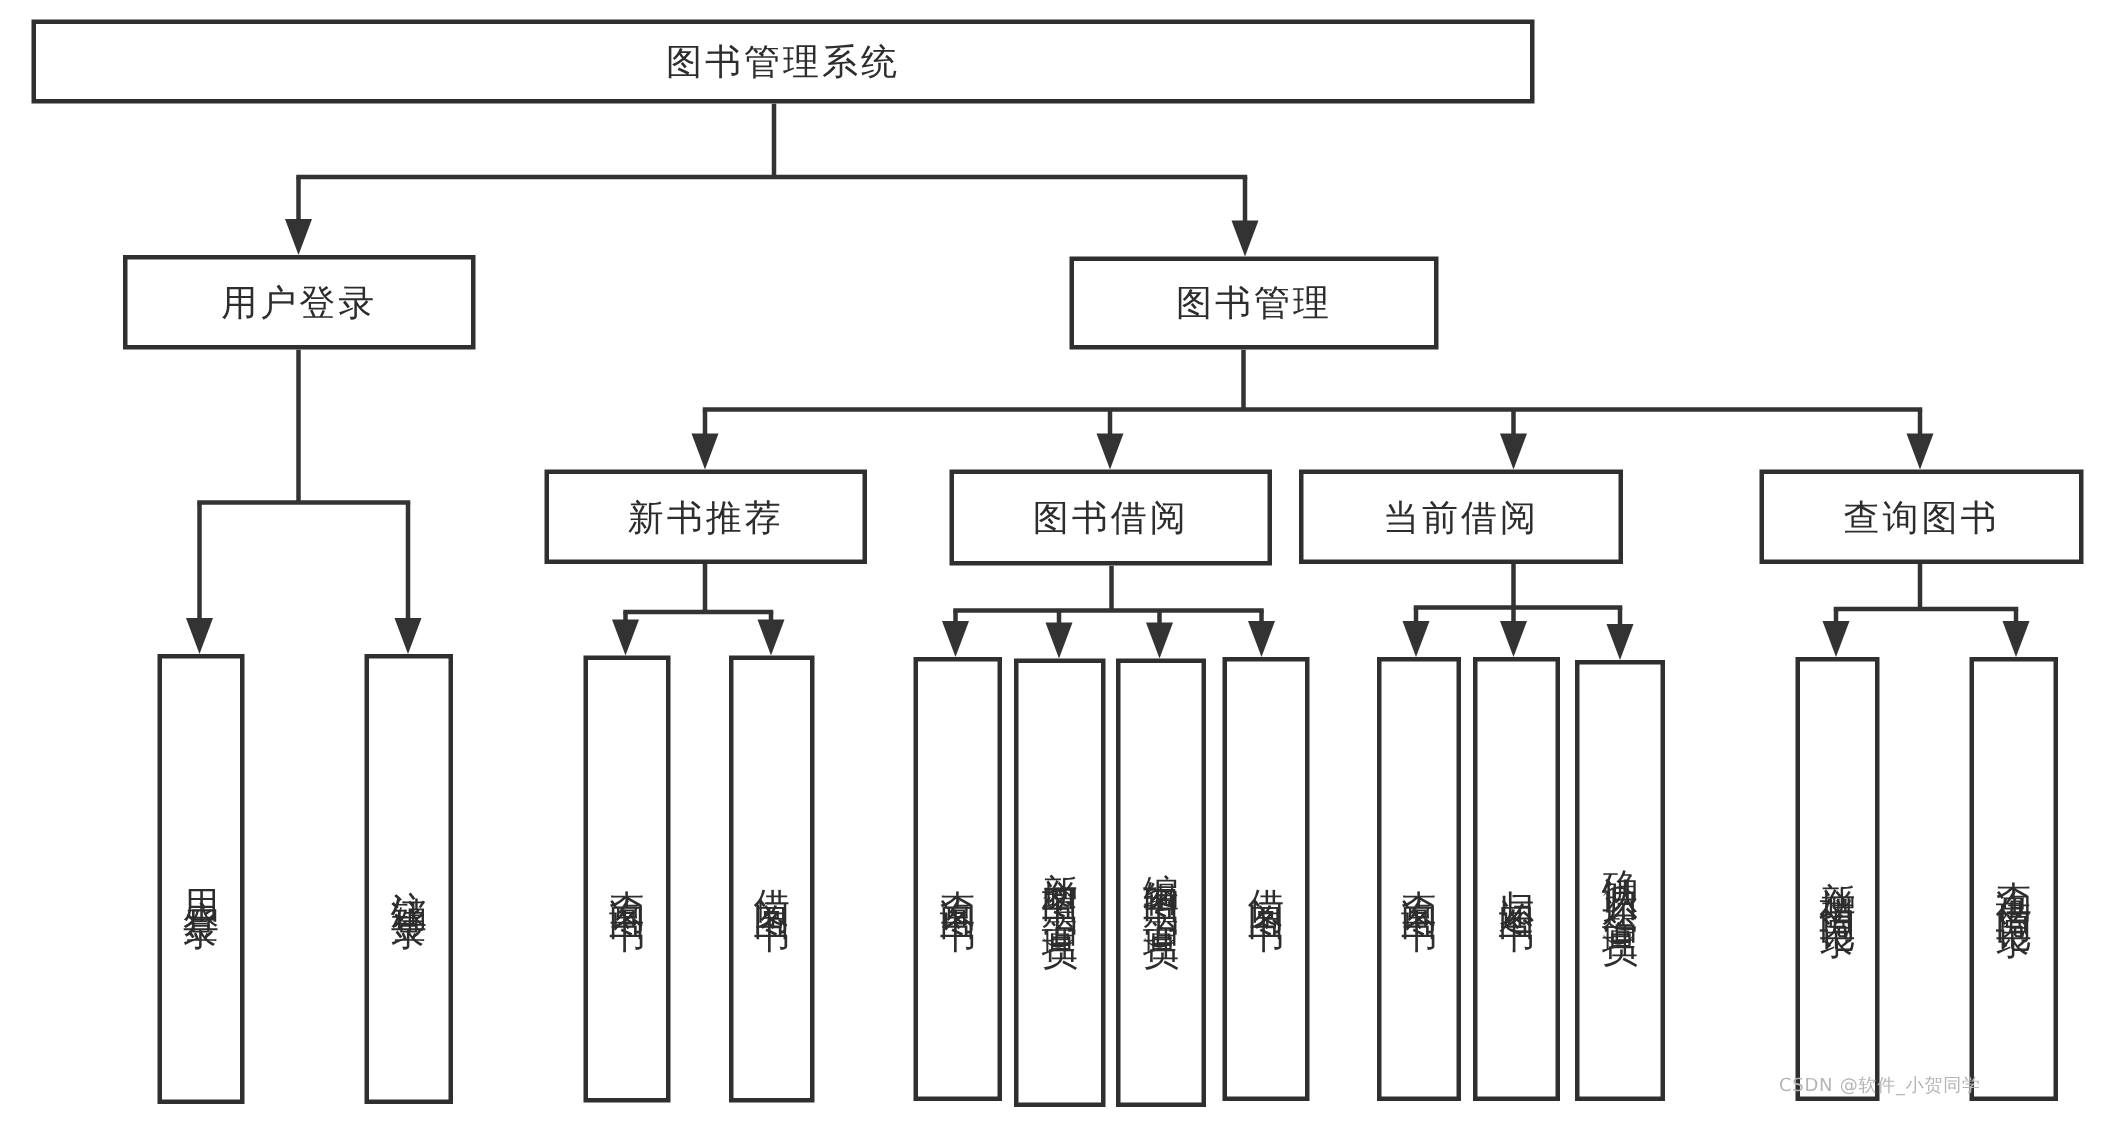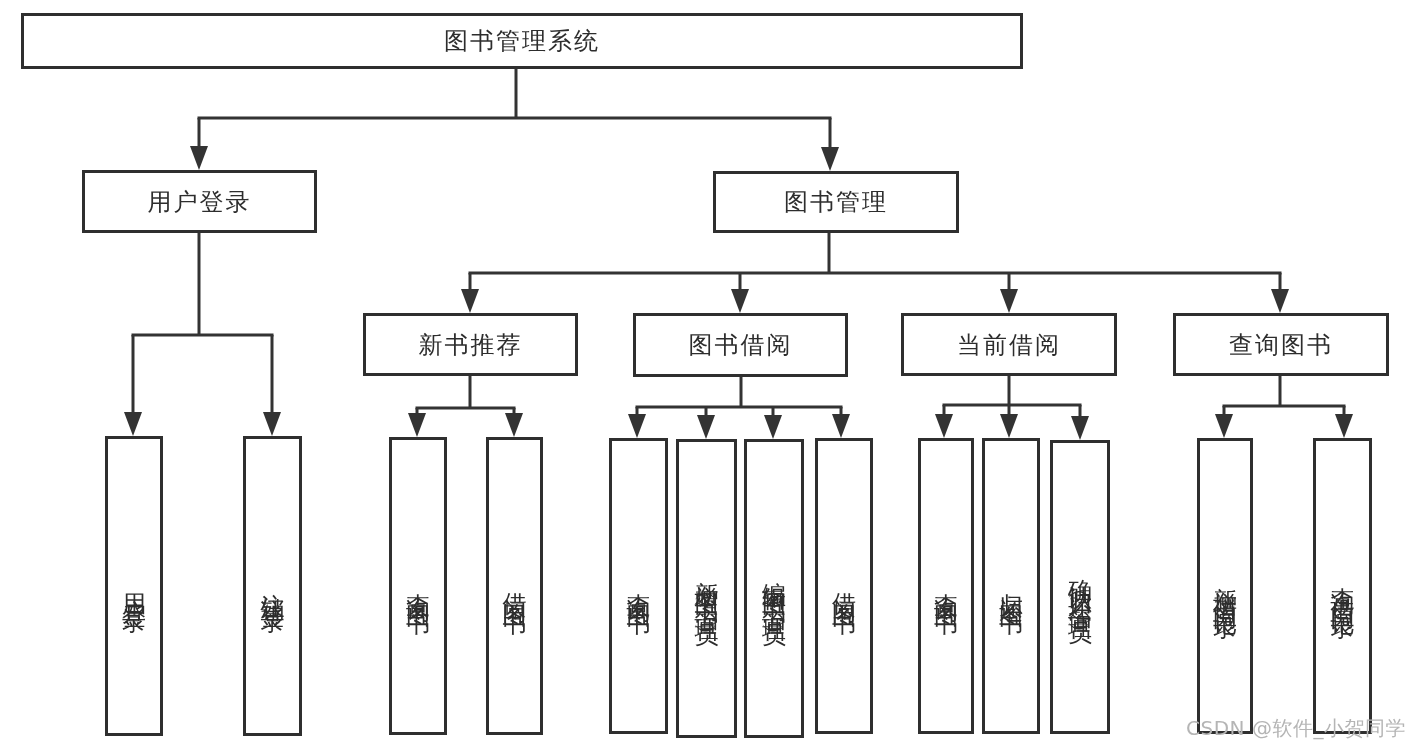--- a/index.html
+++ b/index.html
@@ -18,21 +18,21 @@
   }
   .hbox span {
     font-size:24px; letter-spacing:2px; color:#2d2d2d; white-space:nowrap;
   }
   .vbox span {
     writing-mode:vertical-rl; text-orientation:mixed;
     font-size:24px; letter-spacing:6px; color:#2d2d2d; white-space:nowrap;
   }
   .watermark {
     position:absolute; left:1186px; top:715px;
-    font-size:20px; color:#b5b5b5; letter-spacing:0.5px; white-space:nowrap;
+    font-size:12px; color:#b5b5b5; letter-spacing:0.5px; white-space:nowrap;
     z-index:5;
   }
 </style>
 </head>
 <body>
 
 <div class="canvas">
 
   <svg class="connectors" width="1405" height="747" viewBox="0 0 1405 747">
 
@@ -106,21 +106,21 @@
   <div class="box hbox" style="left:713px;top:171px;width:246px;height:62px">
     <span>图书管理</span>
   </div>
 
   <div class="box hbox" style="left:363px;top:313px;width:215px;height:63px">
     <span>新书推荐</span>
   </div>
   <div class="box hbox" style="left:633px;top:313px;width:215px;height:64px">
     <span>图书借阅</span>
   </div>
-  <div class="box hbox" style="left:901px;top:313px;width:216px;height:63px">
+  <div class="box hbox" style="left:866px;top:313px;width:216px;height:63px">
     <span>当前借阅</span>
   </div>
   <div class="box hbox" style="left:1173px;top:313px;width:216px;height:63px">
     <span>查询图书</span>
   </div>
 
   <div class="box vbox" style="left:105px;top:436px;width:58px;height:300px">
     <span>用户登录</span>
   </div>
   <div class="box vbox" style="left:243px;top:436px;width:59px;height:300px">

